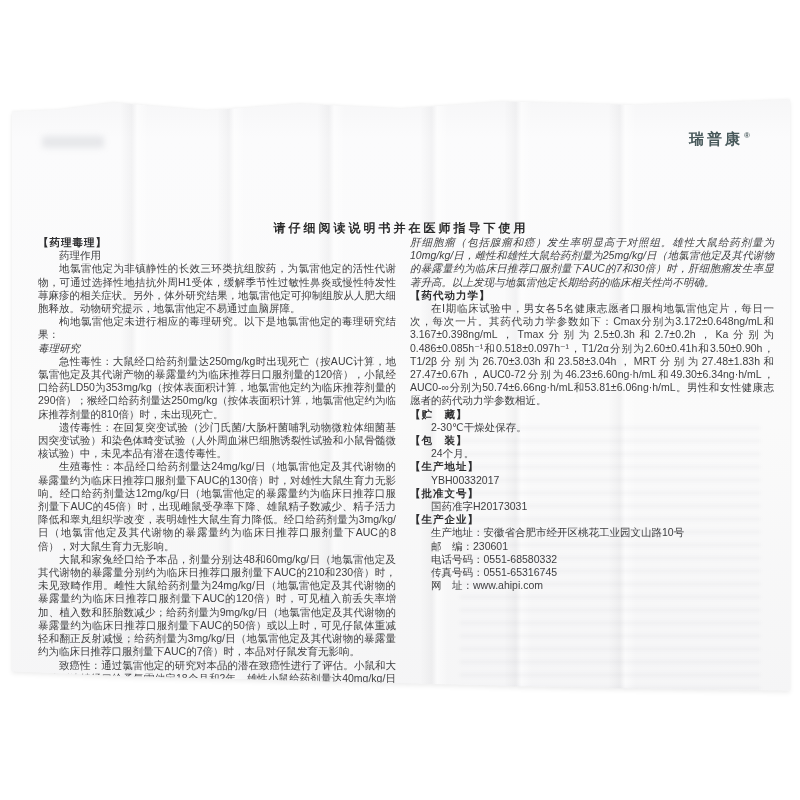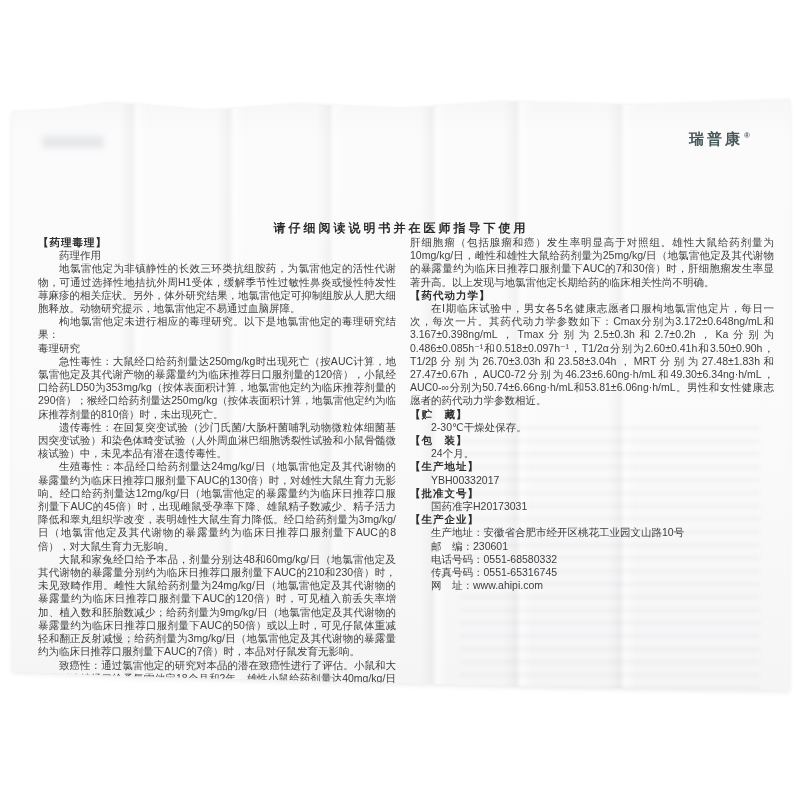--- a/index.html
+++ b/index.html
@@ -23,21 +23,21 @@
   .title{position:absolute;left:0;right:0;top:70px;text-align:center;color:#1c1c1c;
     font-size:27px;font-weight:700;letter-spacing:7px;}
   .subtitle{position:absolute;left:0;right:0;top:112px;text-align:center;color:#2a2a2a;
     font-size:12px;font-weight:700;letter-spacing:3px;margin-top:12px;}
   .columns{position:absolute;left:26px;right:16px;top:140px;bottom:14px;display:flex;gap:14px;}
   .col{flex:1;color:#3e3e40;font-size:10.5px;line-height:13.2px;text-align:justify;}
   .col.left{max-width:358px;}
   .col p{margin:0;}
   .col p.section{font-weight:700;color:#2e2e30;letter-spacing:1px;}
   .col p.body{text-indent:2em;}
-  .col p.flush{text-indent:0;}
+  .col p.flush{text-indent:0;font-style:italic;}
   .ghost{position:absolute;right:30px;top:330px;width:300px;height:290px;pointer-events:none;
     background:repeating-linear-gradient(180deg,rgba(150,152,162,0.06) 0 4px,rgba(0,0,0,0) 4px 13px);
     filter:blur(1.5px);}
 </style>
 </head>
 <body>
 
 <div class="stage">
   <div class="paper-wrap">
     <div class="paper">

